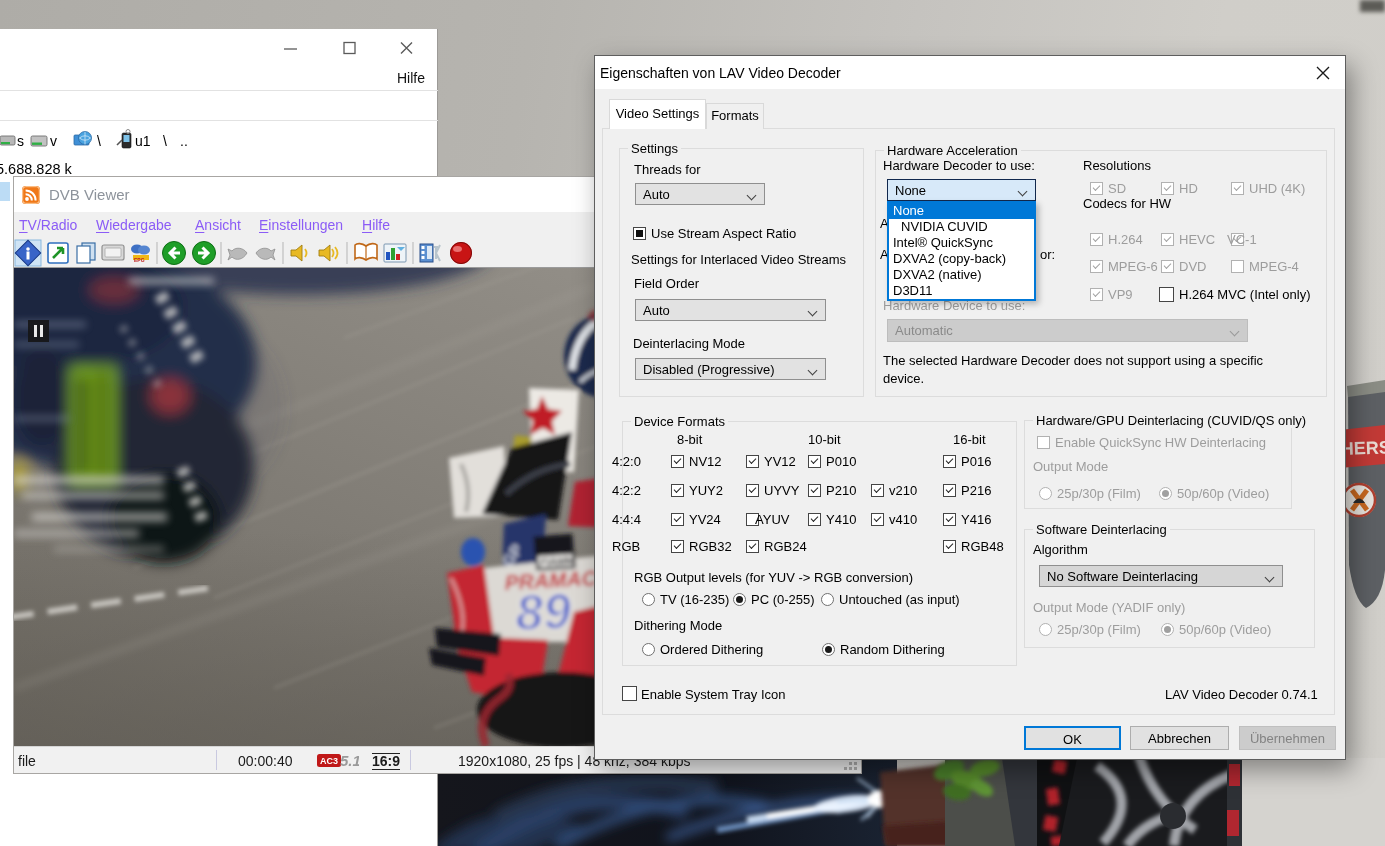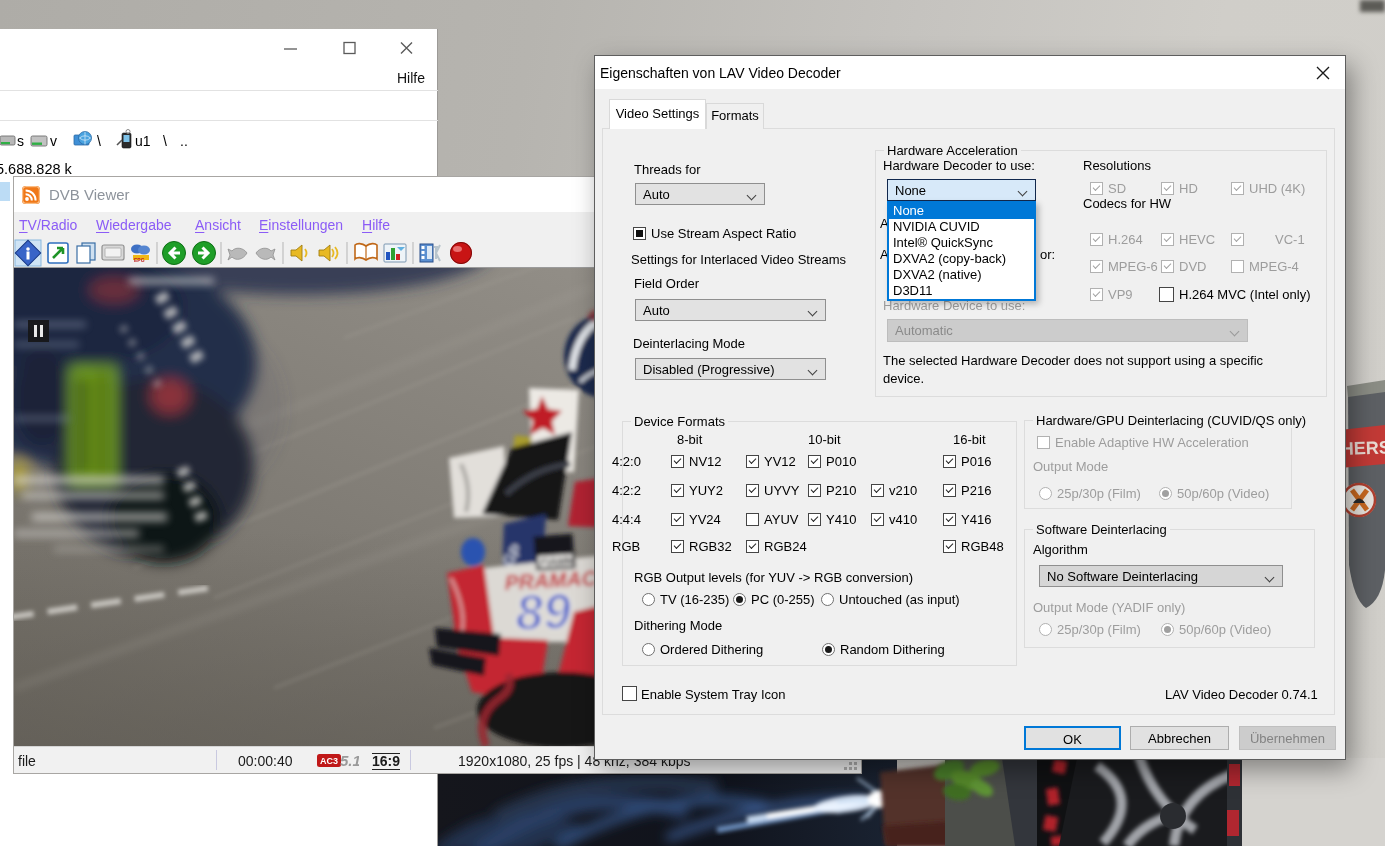--- a/index.html
+++ b/index.html
@@ -410,20 +410,23 @@
   <div class="tbar">
     <span class="t">Eigenschaften von LAV Video Decoder</span>
     <svg class="abs" style="left:716px;top:5px" width="24" height="24" viewBox="0 0 24 24">
         <path d="M6 6 L18 18 M18 6 L6 18" stroke="#1a1a1a" stroke-width="1.3"></path>
       </svg>
   </div>
   <div class="tab-a">Video Settings</div>
   <div class="tab-i">Formats</div>
   <div class="tabpage"></div>
 
+  <div class="grp" style="left:24px;top:92px;width:245px;height:249px">
+      <span class="gl">Settings</span>
+    </div>
   <span class="lbl" style="left:39px;top:106px">Threads for</span>
   <div class="combo" style="left:40px;top:127px;width:130px">Auto<span class="car"></span></div>
   <div class="cb en" style="left:38px;top:171px">
       <span class="sq"></span>
     </div>
   <span class="lbl" style="left:56px;top:170px">Use Stream Aspect Ratio</span>
   <span class="lbl" style="left:36px;top:196px">Settings for Interlaced Video Streams</span>
   <span class="lbl" style="left:39px;top:220px">Field Order</span>
   <div class="combo" style="left:40px;top:243px;width:191px">Auto<span class="car"></span></div>
   <span class="lbl" style="left:38px;top:280px">Deinterlacing Mode</span>
@@ -458,21 +461,21 @@
       <span class="mk"></span>
     </div>
     <span class="lbl dis" style="left:513px;top:176px">H.264</span>
   <div class="cb" style="left:566px;top:177px">
       <span class="mk"></span>
     </div>
     <span class="lbl dis" style="left:584px;top:176px">HEVC</span>
   <div class="cb" style="left:636px;top:177px">
       <span class="mk"></span>
     </div>
-    <span class="lbl dis" style="left:680px;top:176px">VC-1</span>
+    <span class="lbl dis" style="left:632px;top:176px">VC-1</span>
   <div class="cb" style="left:495px;top:204px">
       <span class="mk"></span>
     </div>
     <span class="lbl dis" style="left:513px;top:203px">MPEG-6</span>
   <div class="cb" style="left:566px;top:204px">
       <span class="mk"></span>
     </div>
     <span class="lbl dis" style="left:584px;top:203px">DVD</span>
   <div class="cb" style="left:636px;top:204px"></div>
     <span class="lbl dis" style="left:654px;top:203px">MPEG-4</span>
@@ -526,21 +529,21 @@
   <div class="cb en" style="left:348px;top:428px">
       <span class="mkb"></span>
     </div>
     <span class="lbl" style="left:366px;top:427px">P216</span>
   <span class="lbl" style="left:17px;top:456px">4:4:4</span>
   <div class="cb en" style="left:76px;top:457px">
       <span class="mkb"></span>
     </div>
     <span class="lbl" style="left:94px;top:456px">YV24</span>
   <div class="cb en" style="left:151px;top:457px"></div>
-    <span class="lbl" style="left:169px;top:456px">AYUV</span>
+    <span class="lbl" style="left:160px;top:456px">AYUV</span>
   <div class="cb en" style="left:213px;top:457px">
       <span class="mkb"></span>
     </div>
     <span class="lbl" style="left:231px;top:456px">Y410</span>
   <div class="cb en" style="left:276px;top:457px">
       <span class="mkb"></span>
     </div>
     <span class="lbl" style="left:294px;top:456px">v410</span>
   <div class="cb en" style="left:348px;top:457px">
       <span class="mkb"></span>
@@ -573,21 +576,21 @@
     <span class="lbl" style="left:65px;top:586px">Ordered Dithering</span>
   <div class="rd" style="left:227px;top:587px">
       <span class="dot"></span>
     </div>
     <span class="lbl" style="left:245px;top:586px">Random Dithering</span>
 
   <div class="grp" style="left:429px;top:364px;width:268px;height:89px">
       <span class="gl">Hardware/GPU Deinterlacing (CUVID/QS only)</span>
     </div>
   <div class="cb" style="left:442px;top:380px"></div>
-    <span class="lbl dis" style="left:460px;top:379px">Enable Adaptive HW Acceleration</span>
+    <span class="lbl dis" style="left:460px;top:379px">Enable QuickSync HW Deinterlacing</span>
   <span class="lbl dis" style="left:438px;top:403px">Output Mode</span>
   <div class="rd d" style="left:444px;top:431px"></div>
     <span class="lbl dis" style="left:462px;top:430px">25p/30p (Film)</span>
   <div class="rd d" style="left:564px;top:431px">
       <span class="dot"></span>
     </div>
     <span class="lbl dis" style="left:582px;top:430px">50p/60p (Video)</span>
 
   <div class="grp" style="left:429px;top:473px;width:291px;height:119px">
       <span class="gl">Software Deinterlacing</span>
@@ -606,19 +609,19 @@
     <span class="lbl" style="left:46px;top:631px">Enable System Tray Icon</span>
   <span class="lbl" style="left:570px;top:631px;width:150px;text-align:right">LAV Video Decoder 0.74.1</span>
 
   <div class="btn" style="left:429px;top:670px;border:2px solid #0078d7">OK</div>
   <div class="btn" style="left:535px;top:670px;width:99px">Abbrechen</div>
   <div class="btn" style="left:644px;top:670px;background:#ccc;border-color:#bfbfbf;color:#838383">Übernehmen</div>
 
   <div class="combo" style="left:292px;top:123px;width:149px;background:#d7e9f9;border-color:#11284d;z-index:5">None<span class="car"></span></div>
   <div class="abs" style="left:292px;top:145px;width:149px;height:100px;background:#fff;border:2px solid #0078d7;z-index:6;box-shadow:3px 3px 6px rgba(0,0,0,0.25)">
     <div class="abs" style="left:0;top:0;width:145px;height:16px;background:#0078d7;color:#fff;padding:0 0 0 4px;line-height:16px">None</div>
-    <div class="abs" style="left:4px;top:16px;line-height:16px">NVIDIA CUVID</div>
+    <div class="abs" style="left:12px;top:16px;line-height:16px">NVIDIA CUVID</div>
     <div class="abs" style="left:4px;top:32px;line-height:16px">Intel® QuickSync</div>
     <div class="abs" style="left:4px;top:48px;line-height:16px">DXVA2 (copy-back)</div>
     <div class="abs" style="left:4px;top:64px;line-height:16px">DXVA2 (native)</div>
     <div class="abs" style="left:4px;top:80px;line-height:16px">D3D11</div>
   </div>
 </div>
 
 </body></html>

